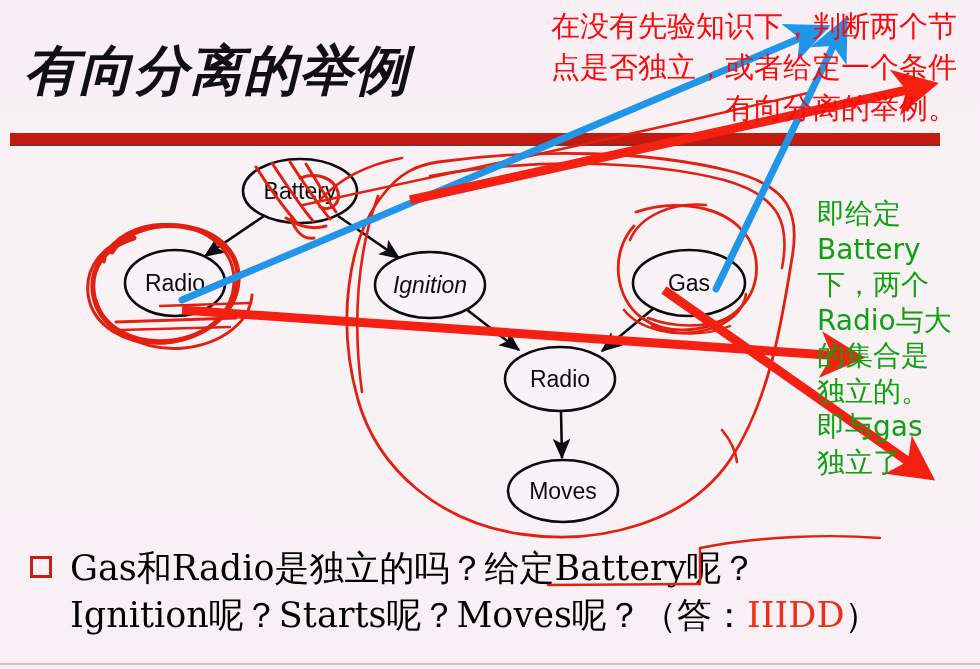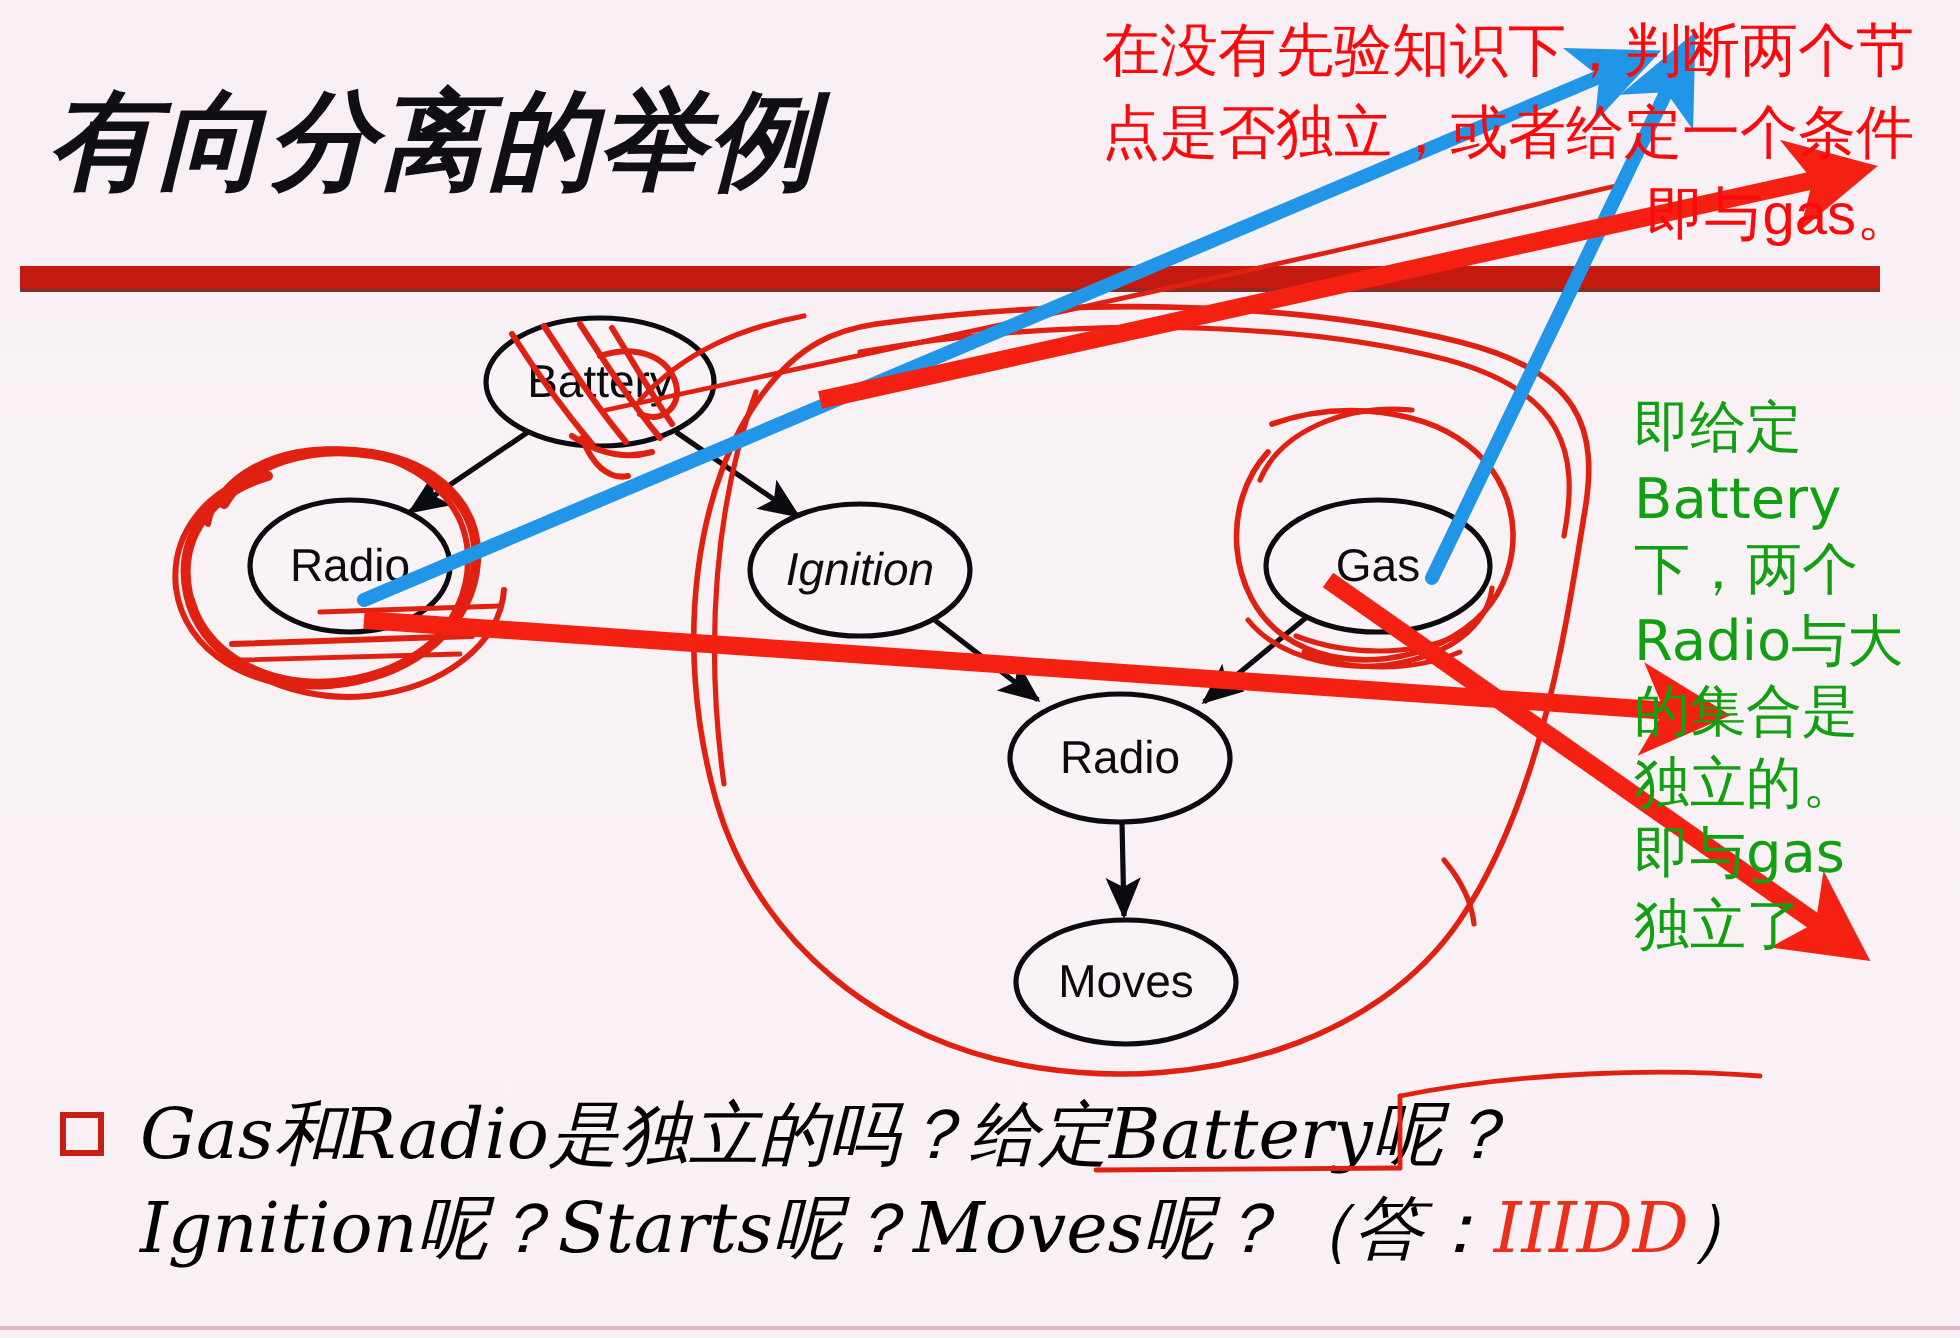--- a/index.html
+++ b/index.html
@@ -117,21 +117,20 @@
     width: 22px;
     height: 22px;
     border: 3px solid #c62014;
     box-sizing: border-box;
   }
   .bullet-lines {
     padding-left: 52px;
     color: #000000;
     font-size: 35px;
     line-height: 47px;
-    font-style: italic;
   }
   .bullet-lines .ln { white-space: nowrap; }
   .ans-red { color: #e8301a; }
 
   .footer-rule {
     position: absolute;
     left: 0;
     bottom: 4px;
     width: 980px;
     height: 2px;
@@ -249,21 +248,21 @@
     <line x1="410" y1="200" x2="916" y2="88" stroke="#f42012" stroke-width="9" stroke-linecap="butt" marker-end="url(#arrowRedThick)"></line>
 
     <line x1="182" y1="310" x2="842" y2="356" stroke="#f42012" stroke-width="9" stroke-linecap="butt" marker-end="url(#arrowRedThick)"></line>
 
     <line x1="664" y1="290" x2="916" y2="467" stroke="#f42012" stroke-width="9" stroke-linecap="butt" marker-end="url(#arrowRedThick)"></line>
   </svg>
 
   <div class="note-red">
     <div class="l1">在没有先验知识下，判断两个节</div>
     <div class="l2">点是否独立，或者给定一个条件</div>
-    <div class="l3">即与gas。</div>
+    <div class="l3">有向分离的举例。</div>
   </div>
 
   <div class="note-green">
     <div>即给定</div>
     <div>Battery</div>
     <div>下，两个</div>
     <div>Radio与大</div>
     <div>的集合是</div>
     <div>独立的。</div>
     <div>即与gas</div>

